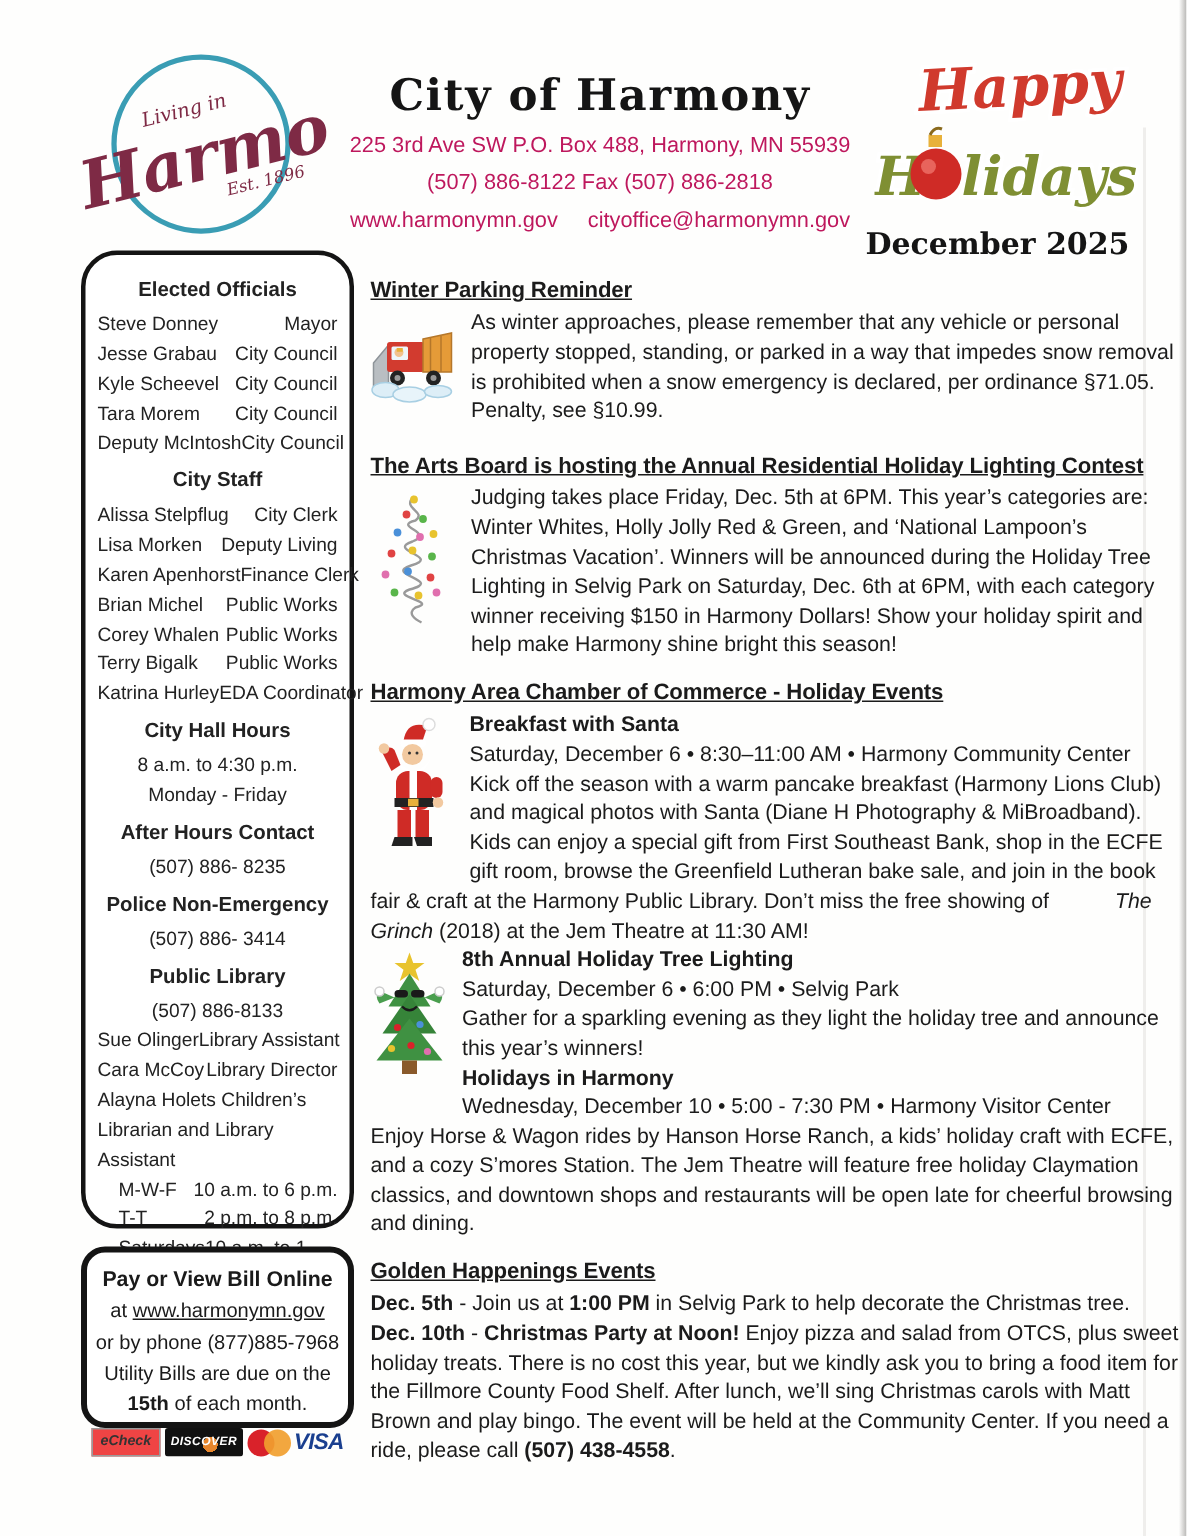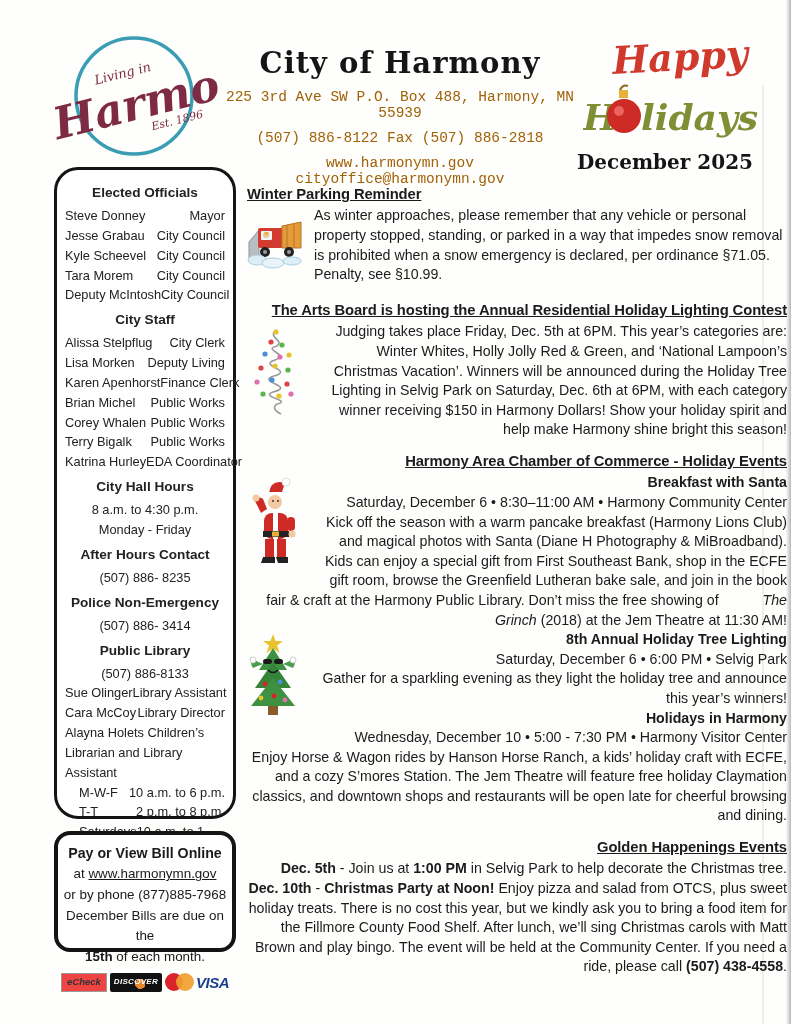--- a/index.html
+++ b/index.html
@@ -11,21 +11,21 @@
   }
   .page{position:absolute;inset:0;background:#fefefd;}
   .artifact-line{position:absolute;left:762px;top:85px;bottom:0;width:2px;background:#efeeec;}
   .artifact-edge{position:absolute;right:0;top:0;width:5px;height:100%;
     background:linear-gradient(to right,#fdfdfc,#b9b8b6);}
 
   
   .logo{position:absolute;left:48px;top:28px;width:170px;height:140px;}
   .titleblock{position:absolute;left:222px;top:46px;width:356px;text-align:center;}
   .city-title{font-family:"DejaVu Serif",serif;font-weight:bold;font-size:29px;letter-spacing:1px;color:#151515;}
-  .addr{font-size:14.5px;margin-top:9px;color:#a16207;font-family:Liberation Mono, monospace;}
+  .addr{font-size:14.5px;margin-top:9px;color:#be185d;}
   .webline span{margin:0 8px;}
   .holiday-art{position:absolute;left:583px;top:34px;width:182px;height:112px;}
   .issue-date{position:absolute;left:570px;top:150px;width:190px;text-align:center;
     font-family:"DejaVu Serif",serif;font-weight:bold;font-size:20px;color:#151515;}
 
   
   .info-box{
     position:absolute;left:54px;top:167px;width:182px;height:652px;box-sizing:border-box;
     border:3px solid #141414;border-radius:24px;background:#fff;
     padding:8px 6px;font-size:12.8px;line-height:1.55;color:#222;
@@ -57,21 +57,21 @@
   .visa{color:#1a3f8f;font-weight:bold;font-style:italic;font-size:15px;letter-spacing:-.5px;}
 
   
   .main{position:absolute;left:247px;top:184px;width:540px;font-size:14.2px;line-height:1.38;color:#1b1b1b;}
   .section{margin-bottom:11px;}
   .sec-h{font-size:14.8px;font-weight:bold;text-decoration:underline;margin:0 0 2px;letter-spacing:-.1px;}
   .sub-h{font-weight:bold;}
   .para{margin:0;}
   .float-icon{float:left;clear:left;margin:2px 9px 2px 0;}
   .it{font-style:italic;margin-left:40px;}
-  .clr{clear:left;text-align:right;}
+  .clr{clear:left;}
 </style>
 </head>
 <body>
 
 <div class="page">
   <div class="artifact-line"></div>
   <div class="artifact-edge"></div>
 
   <svg class="logo" viewBox="0 0 170 140">
     <circle cx="86" cy="68" r="58" fill="none" stroke="#3a9db4" stroke-width="3.5"></circle>
@@ -192,21 +192,21 @@
     <div class="hours-row">
         <span>Saturdays</span>
         <span>10 a.m. to 1 p.m.</span>
       </div>
   </aside>
 
   <aside class="bill-box">
     <div class="bill-title">Pay or View Bill Online</div>
     <div><span>at </span><span class="bill-link">www.harmonymn.gov</span></div>
     <div>or by phone (877)885-7968</div>
-    <div>December Bills are due on the</div>
+    <div>Utility Bills are due on the</div>
     <div><span class="bold">15th</span><span> of each month.</span></div>
     <div class="pay-row">
       <span class="echeck">eCheck</span>
       <span class="discover">DISCOVER</span>
       <span class="mc" title="MasterCard">
           <span class="c1"></span>
           <span class="c2"></span>
         </span>
       <span class="visa">VISA</span>
     </div>

